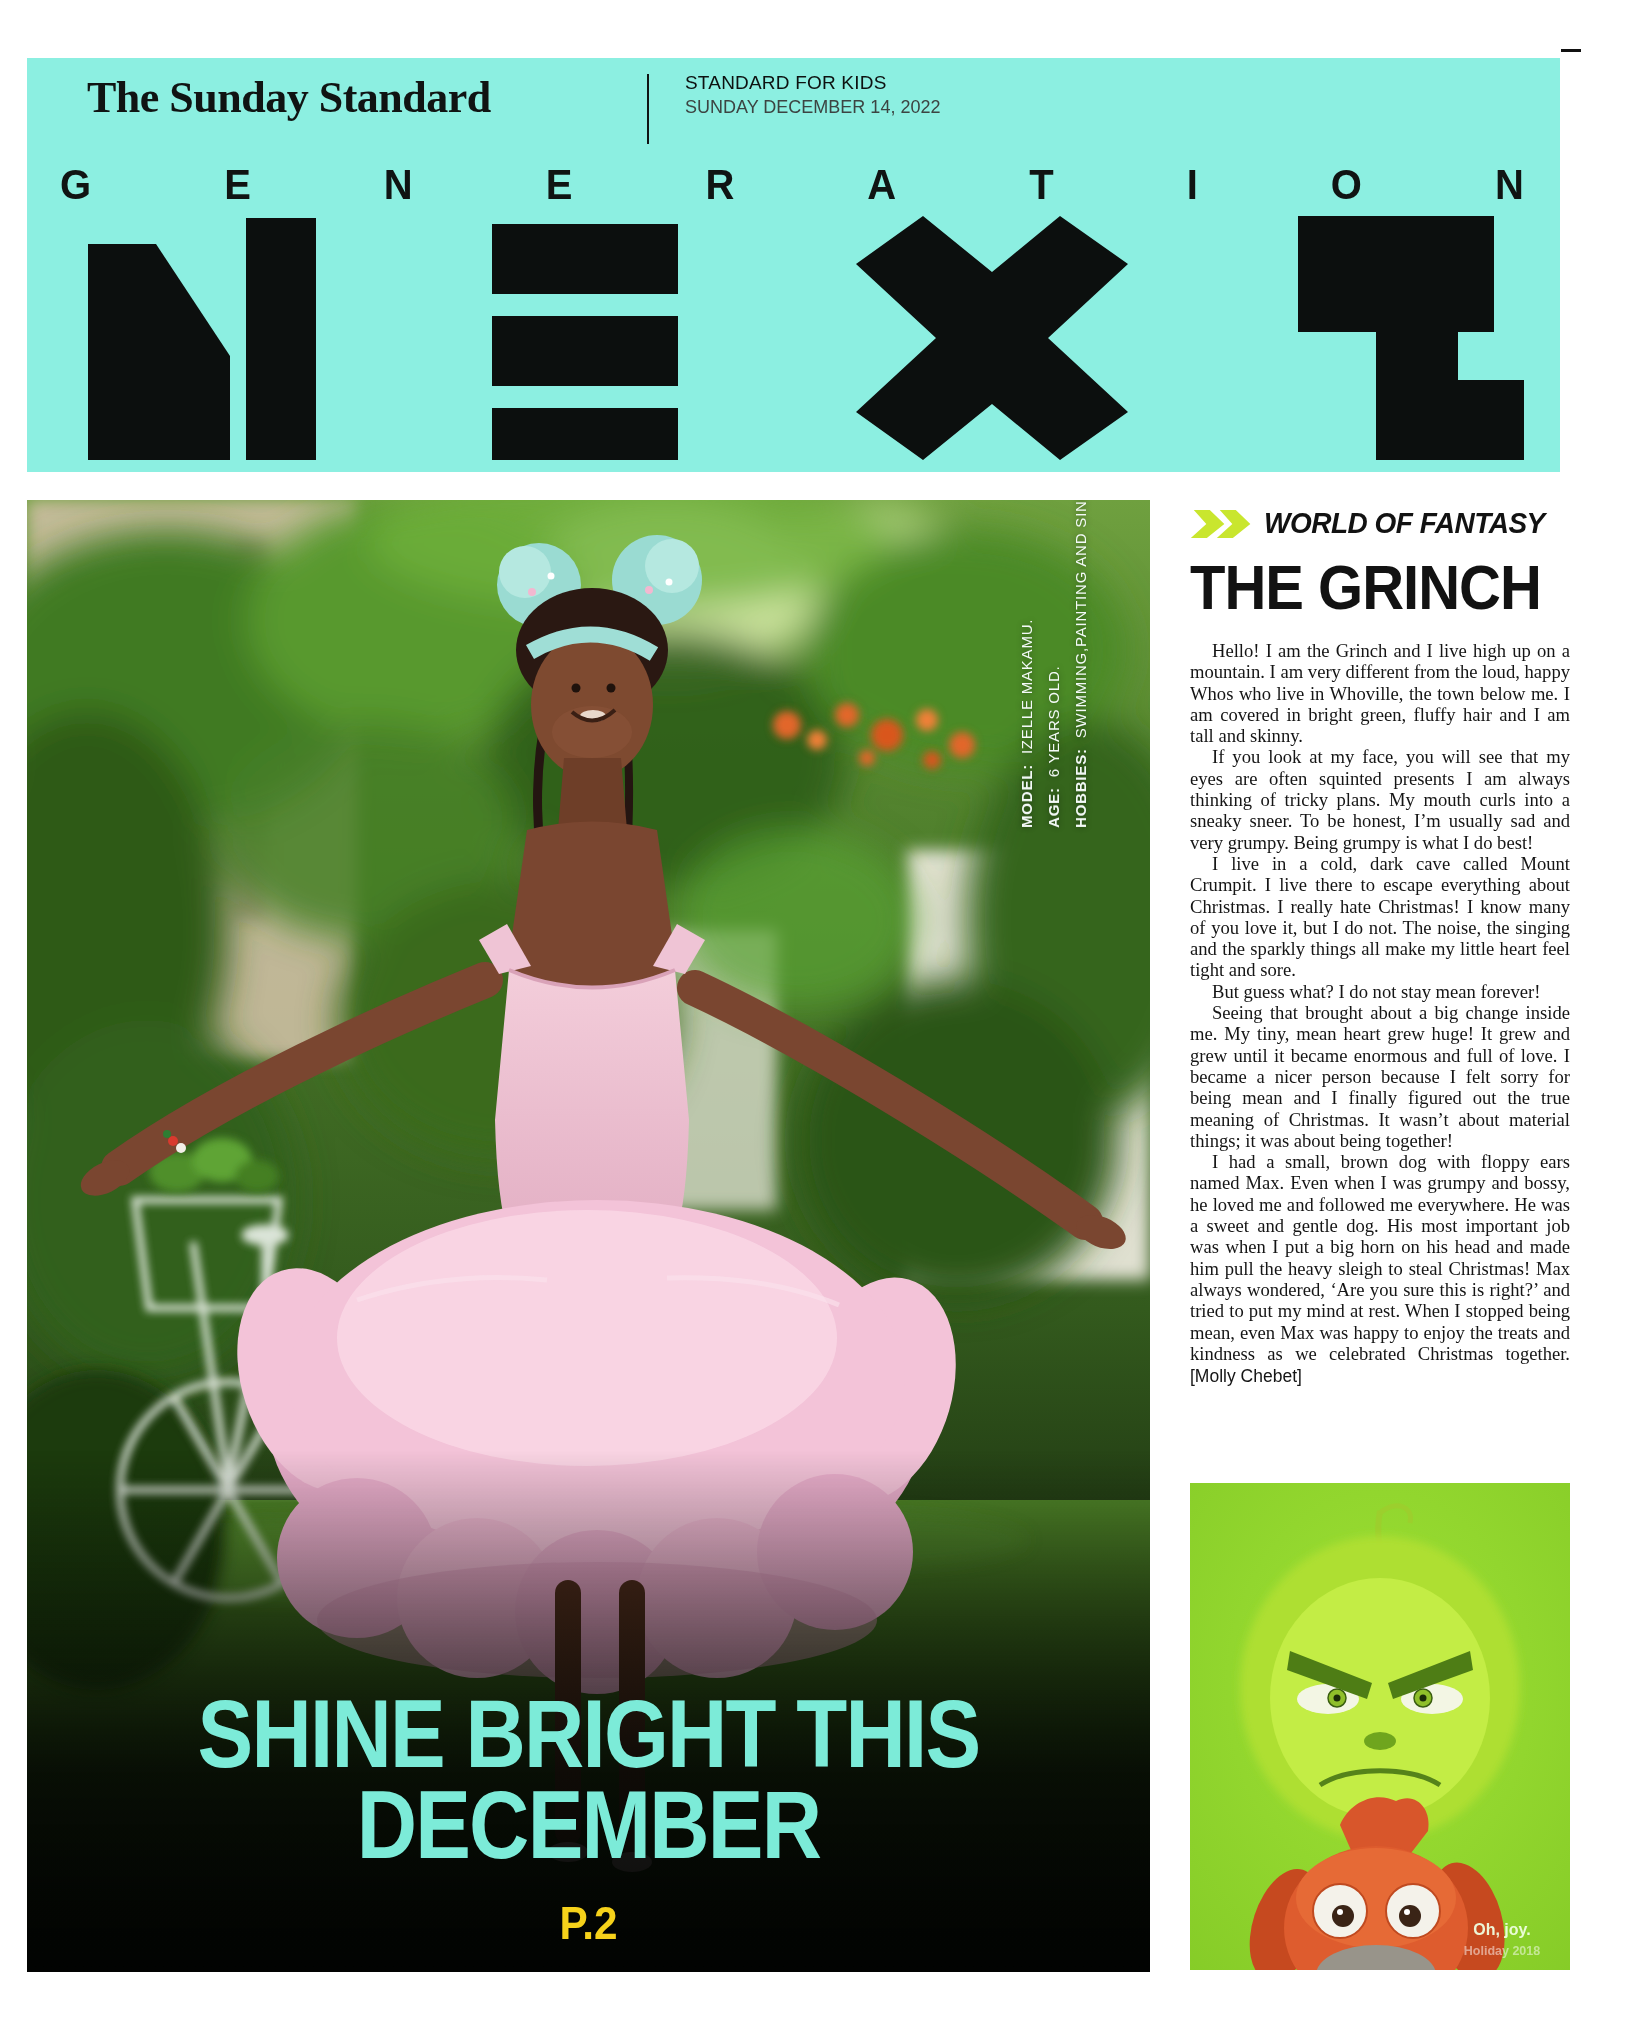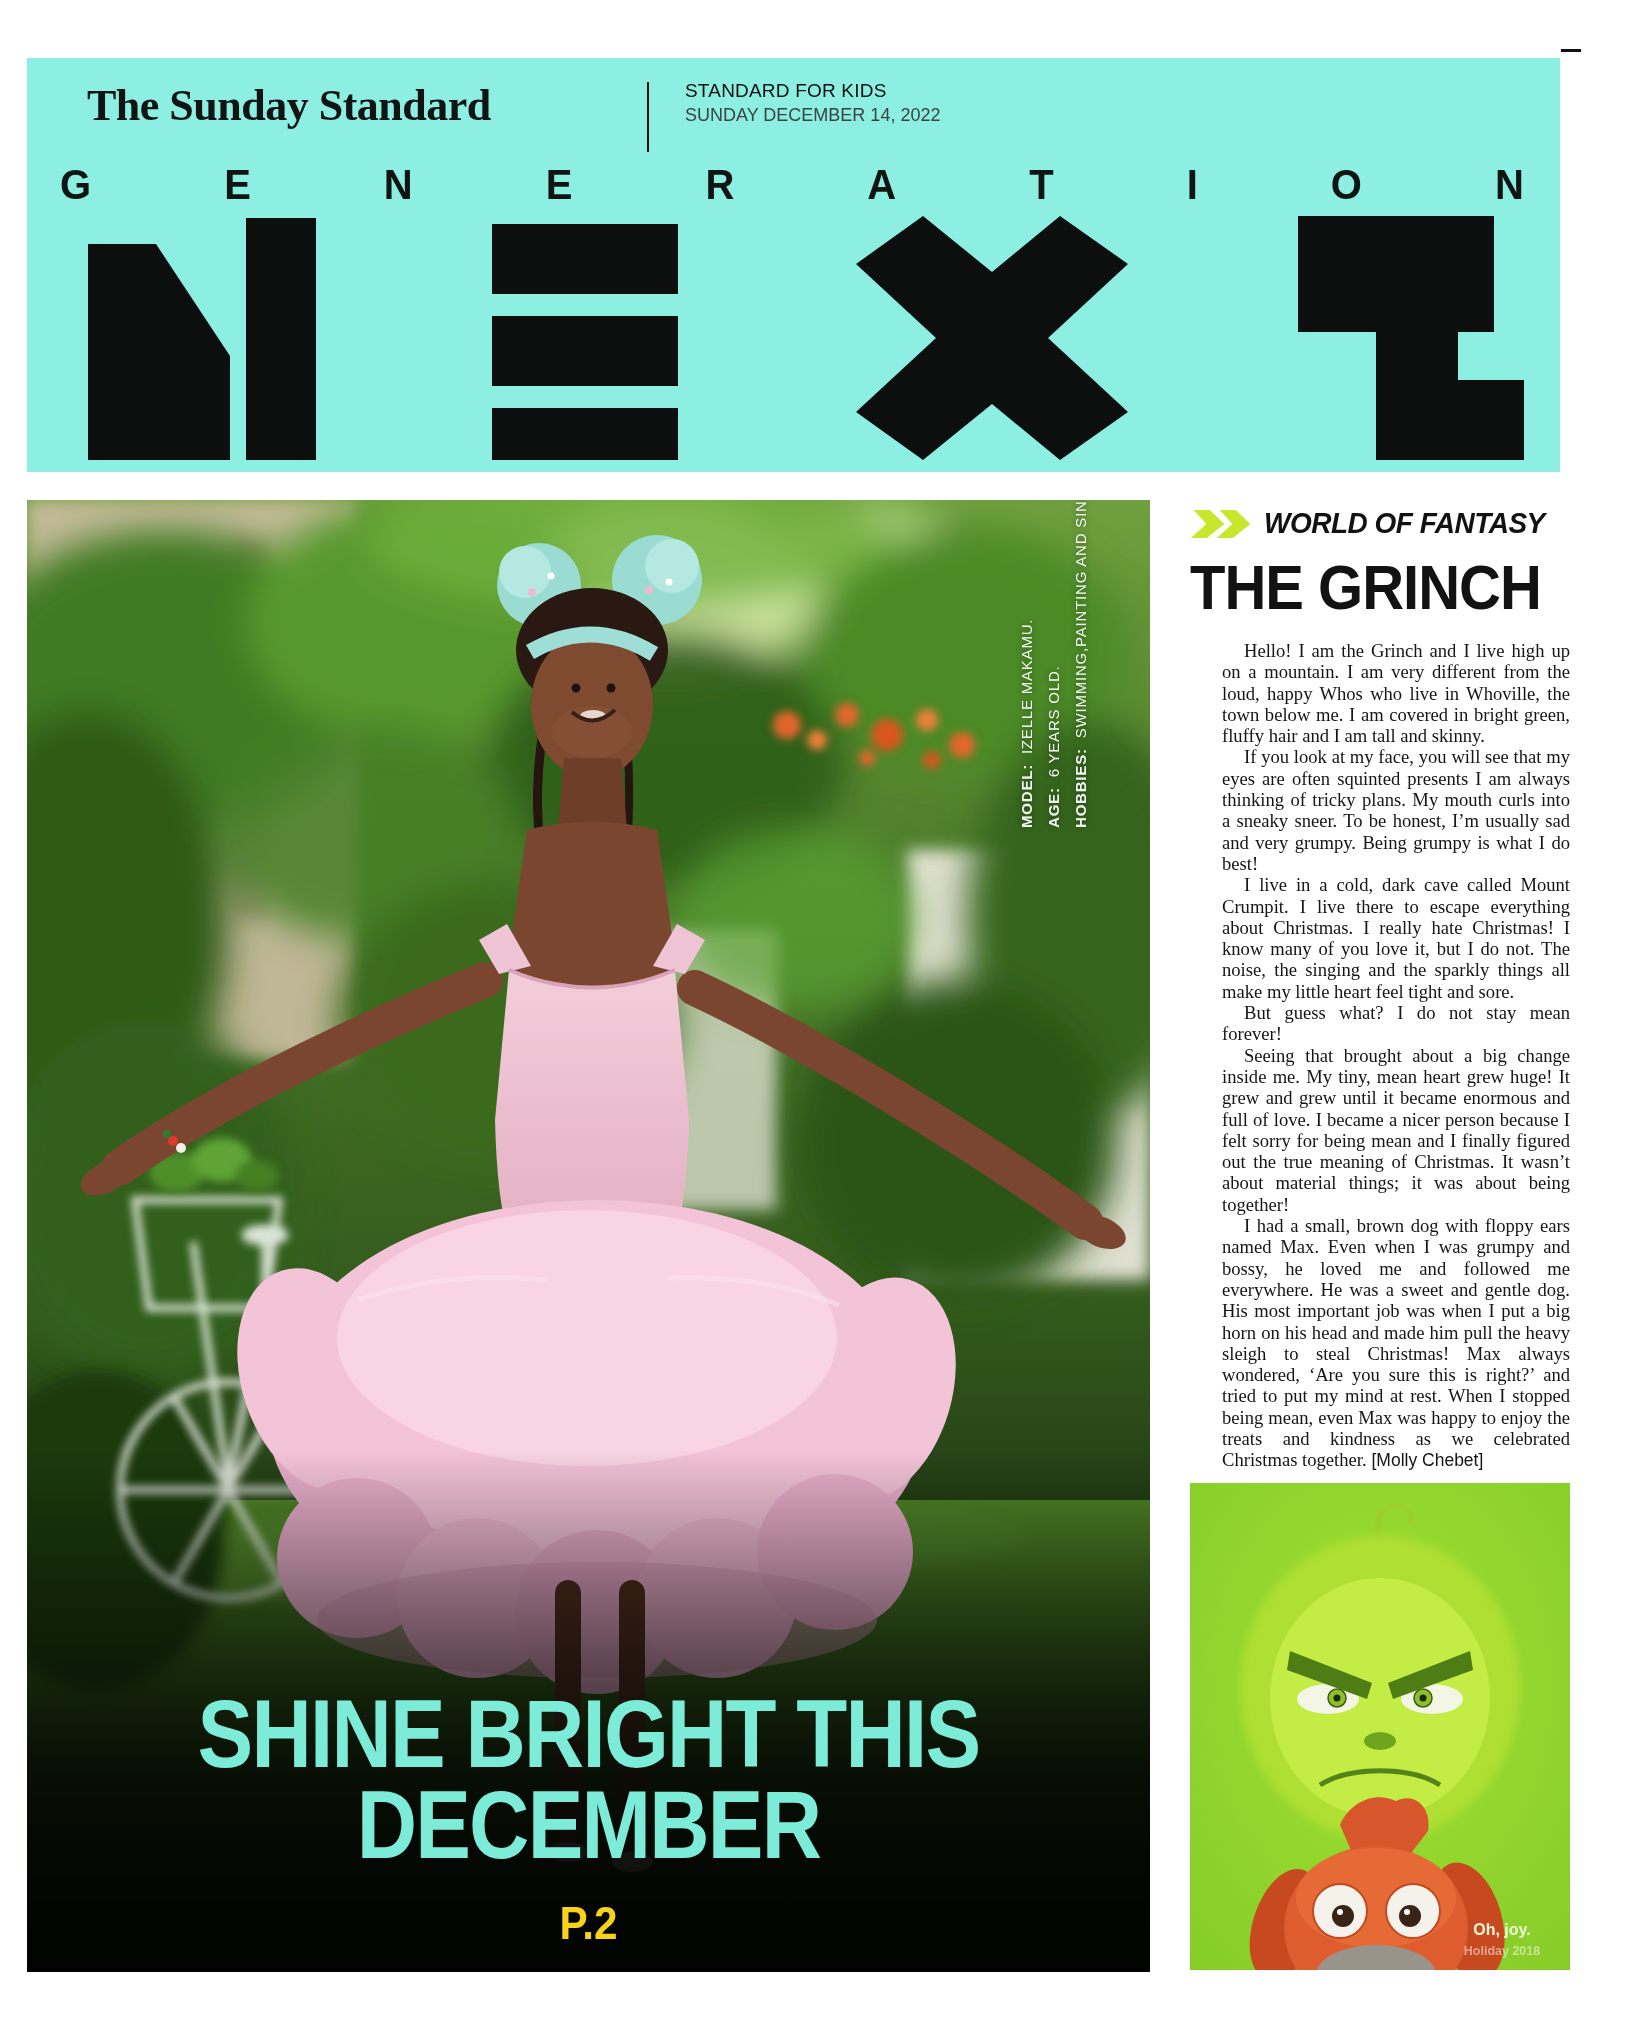--- a/index.html
+++ b/index.html
@@ -4,21 +4,21 @@
 <style>
   html,body{margin:0;padding:0;background:#ffffff;}
   .page{position:relative;width:1638px;height:2021px;background:#fff;overflow:hidden;
         font-family:"Liberation Sans",sans-serif;color:#111;}
 
   
   .trim-mark{position:absolute;left:1561px;top:49px;width:20px;height:3px;background:#111;}
 
   
   .banner{position:absolute;left:27px;top:58px;width:1533px;height:414px;background:#8CEFE1;}
-  .mast-row{position:absolute;left:60px;top:14px;right:36px;height:86px;}
+  .mast-row{position:absolute;left:60px;top:6px;right:36px;height:86px;}
   .paper-name{position:absolute;left:0;top:8px;font-family:"Liberation Serif",serif;
               font-size:44px;font-weight:600;letter-spacing:-0.5px;color:#101413;}
   .mast-divider{position:absolute;left:560px;top:10px;width:2px;height:70px;background:#101413;}
   .mast-right{position:absolute;left:598px;top:8px;}
   .kids-label{font-size:19px;font-weight:400;letter-spacing:0.2px;color:#0d1110;}
   .mast-date{font-size:18px;font-weight:400;color:#3c4442;margin-top:3px;}
   .generation-row{position:absolute;left:33px;top:102px;width:1464px;display:flex;
                   justify-content:space-between;font-size:40px;font-weight:700;color:#101413;
                   transform:scaleY(1.08);transform-origin:top;}
   .next-logo{position:absolute;left:33px;top:152px;width:1464px;height:250px;display:block;}
@@ -43,21 +43,21 @@
 
   
   .article{position:absolute;left:1190px;top:508px;width:380px;}
   .kicker-row{display:flex;align-items:flex-start;gap:12px;height:34px;}
   .kicker-arrows{width:62px;height:32px;display:block;}
   .kicker{font-size:28px;font-weight:700;font-style:italic;letter-spacing:-0.5px;color:#121212;
           transform:scaleY(1.05);transform-origin:left center;}
   .article-title{margin:14px 0 0 0;font-size:58px;font-weight:700;letter-spacing:-1px;
                  color:#121212;transform:scaleY(1.08);transform-origin:left top;line-height:1;}
   .article-body{margin-top:26px;font-family:"Liberation Serif",serif;font-size:18.6px;
-                line-height:21.3px;color:#151515;text-align:justify;hyphens:auto;margin-left:32px;}
+                line-height:21.3px;color:#151515;text-align:justify;hyphens:auto;}
   .article-body p{margin:0;text-indent:22px;}
   .byline-inline{font-family:"Liberation Sans",sans-serif;font-weight:400;font-size:17.5px;
                  font-style:normal;}
   .poster{position:absolute;left:0;top:975px;width:380px;height:487px;display:block;}
 </style>
 </head>
 <body>
 
 <div class="page">
 

